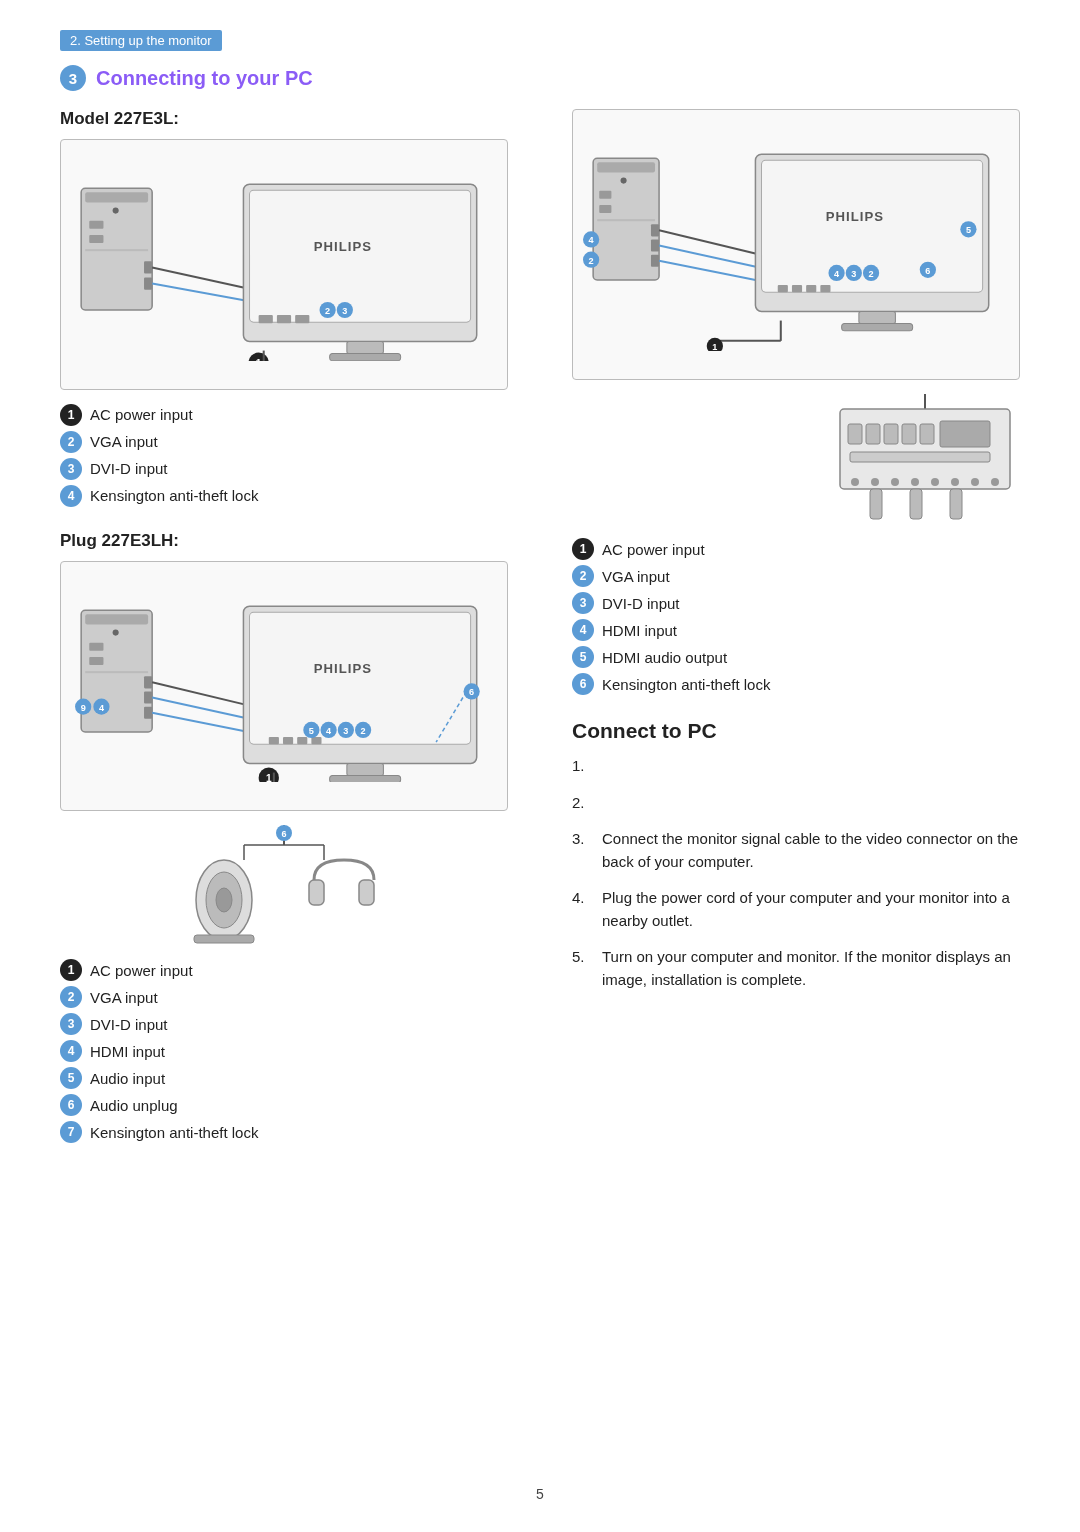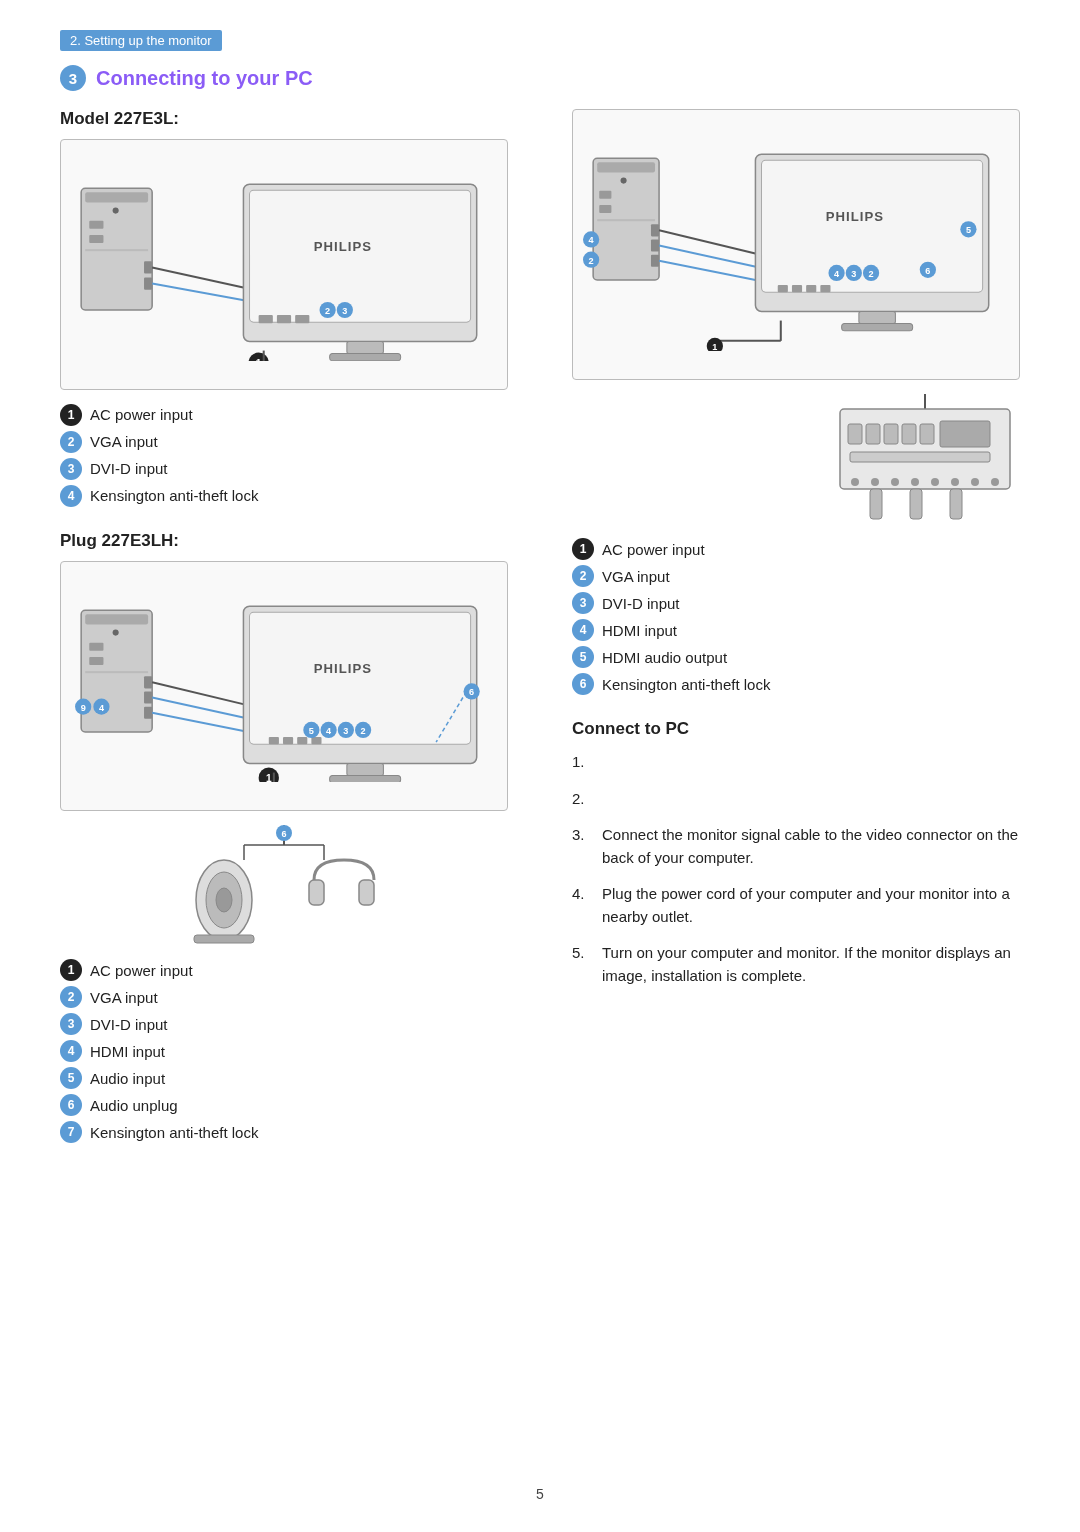--- a/index.html
+++ b/index.html
@@ -119,21 +119,21 @@
       color: #fff;
       border-radius: 50%;
       font-size: 12px;
       font-weight: bold;
       flex-shrink: 0;
     }
     .bullet-num.blue { background: #5b9bd5; }
 
     
     .connect-to-pc-heading {
-      font-size: 17px;
+      font-size: 21px;
       font-weight: bold;
       margin-bottom: 12px;
       margin-top: 10px;
     }
     .connect-steps {
       list-style: none;
       padding: 0;
     }
     .connect-steps li {
       display: flex;

